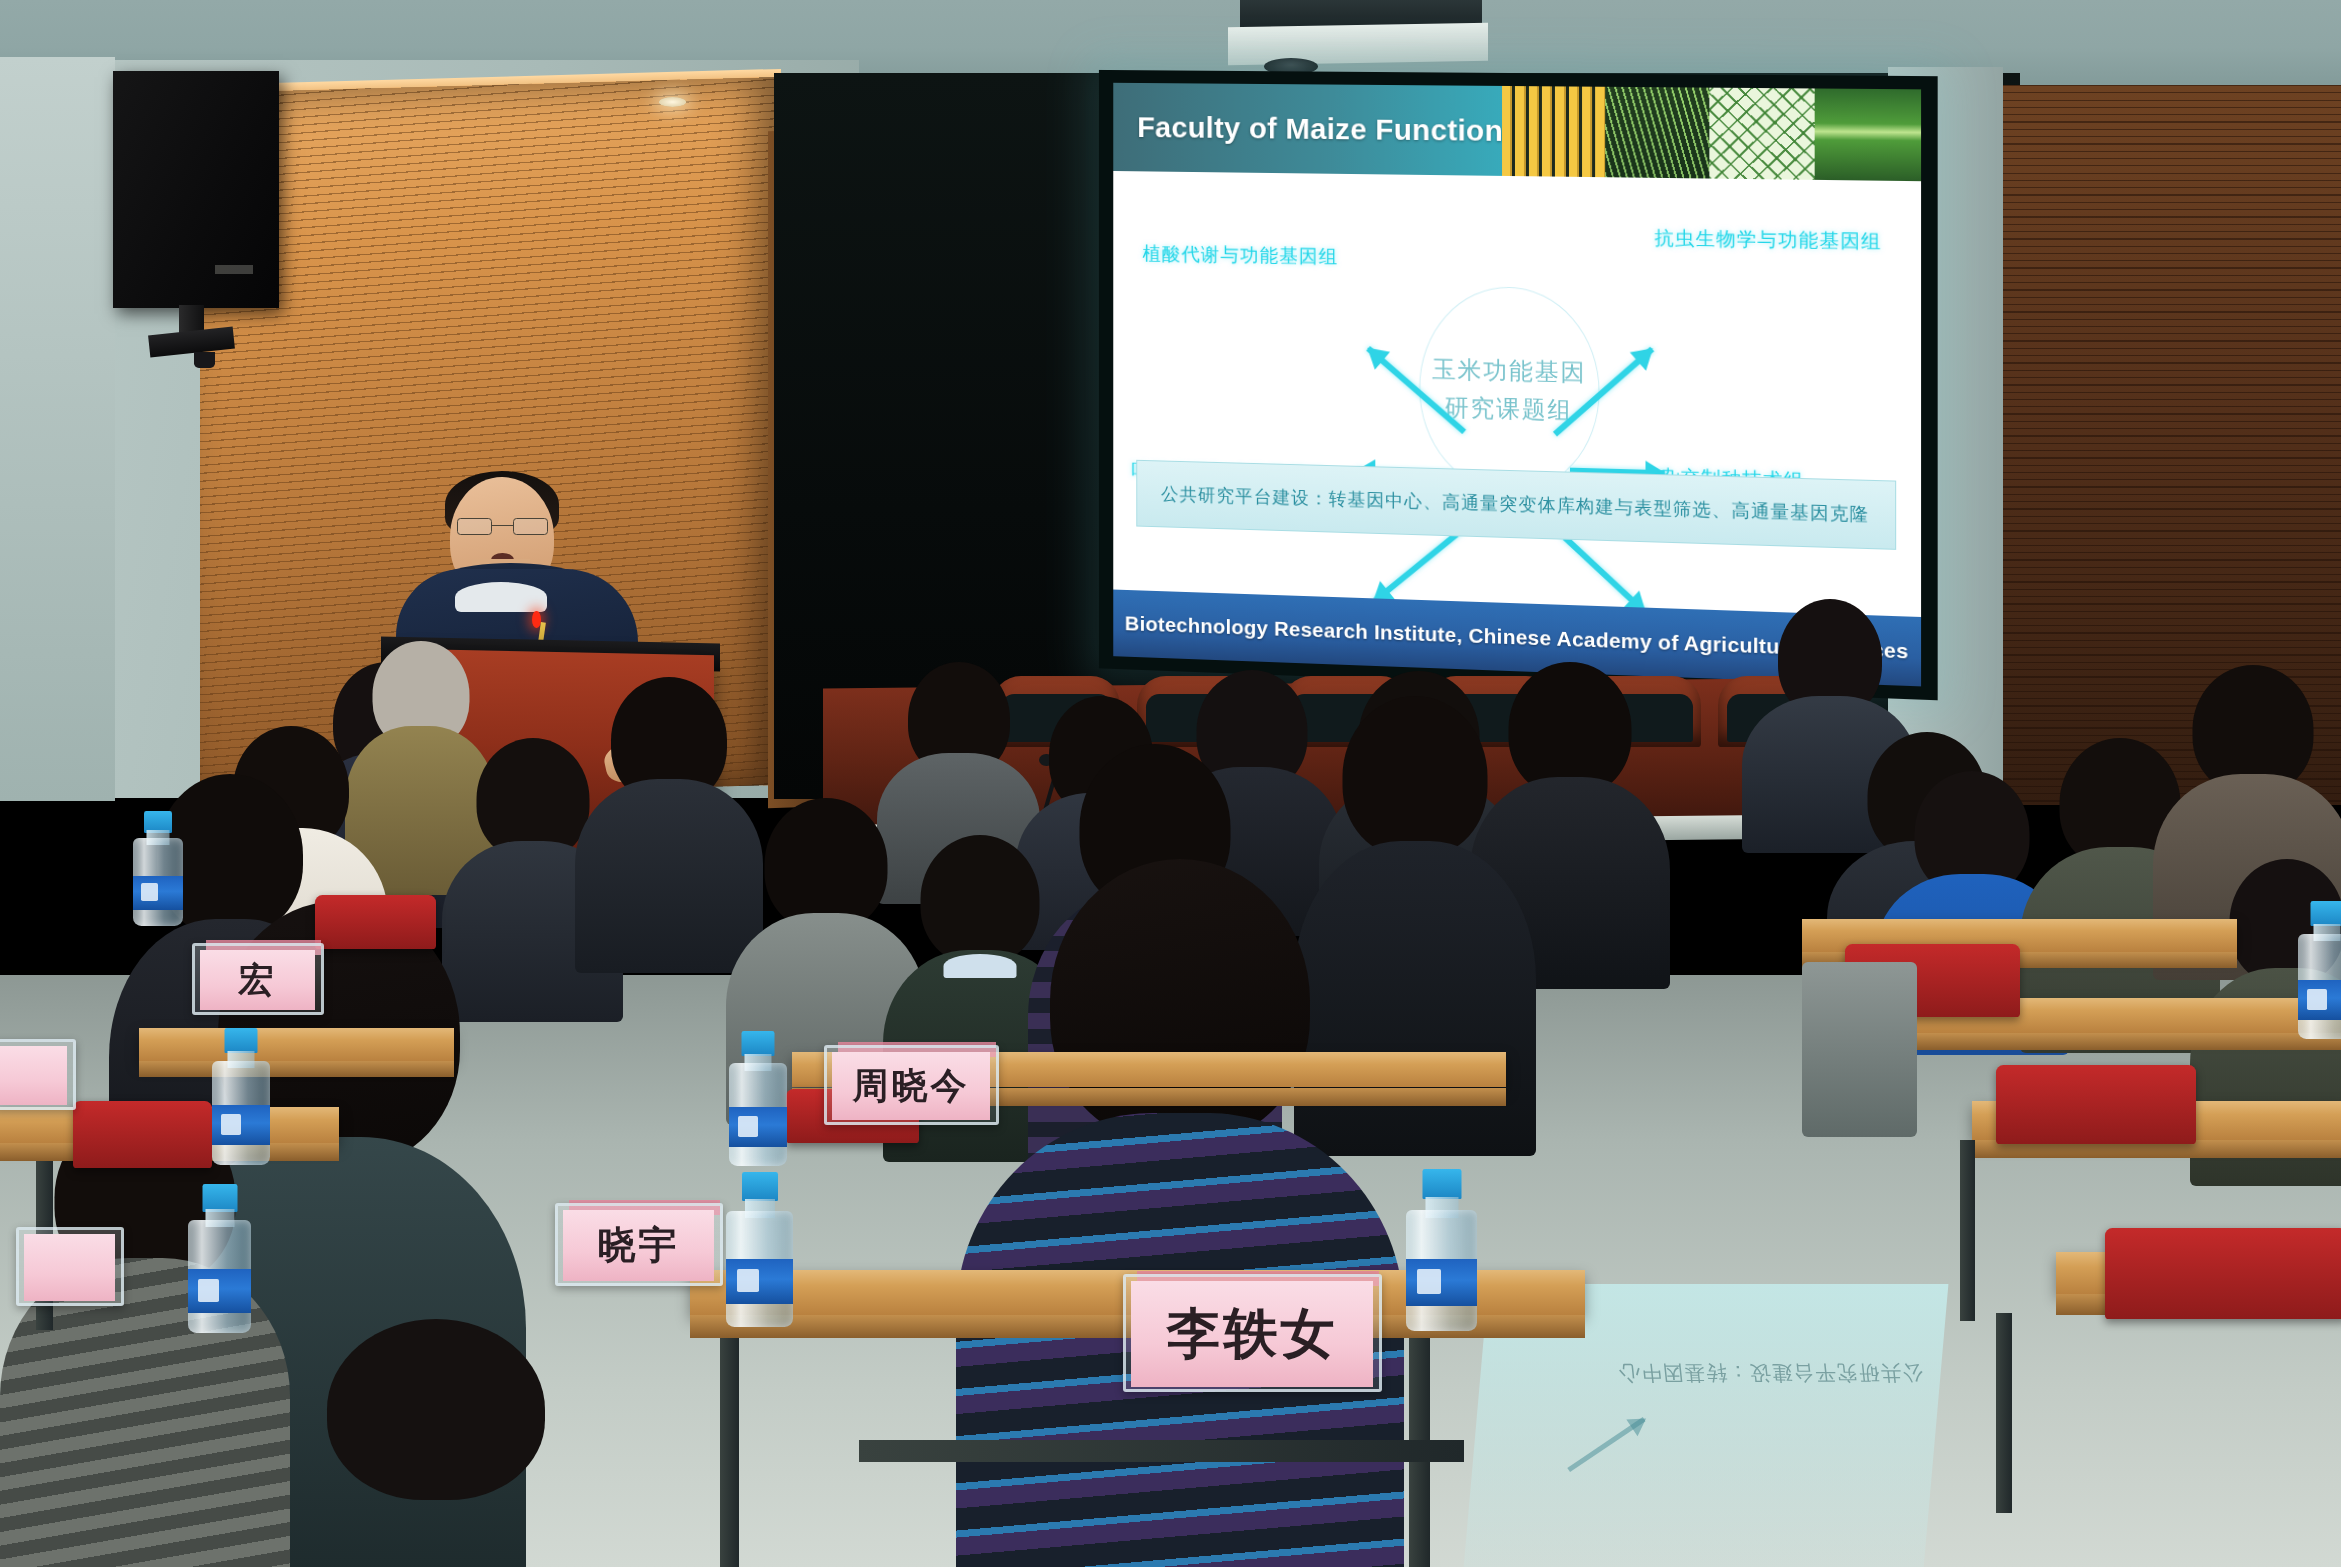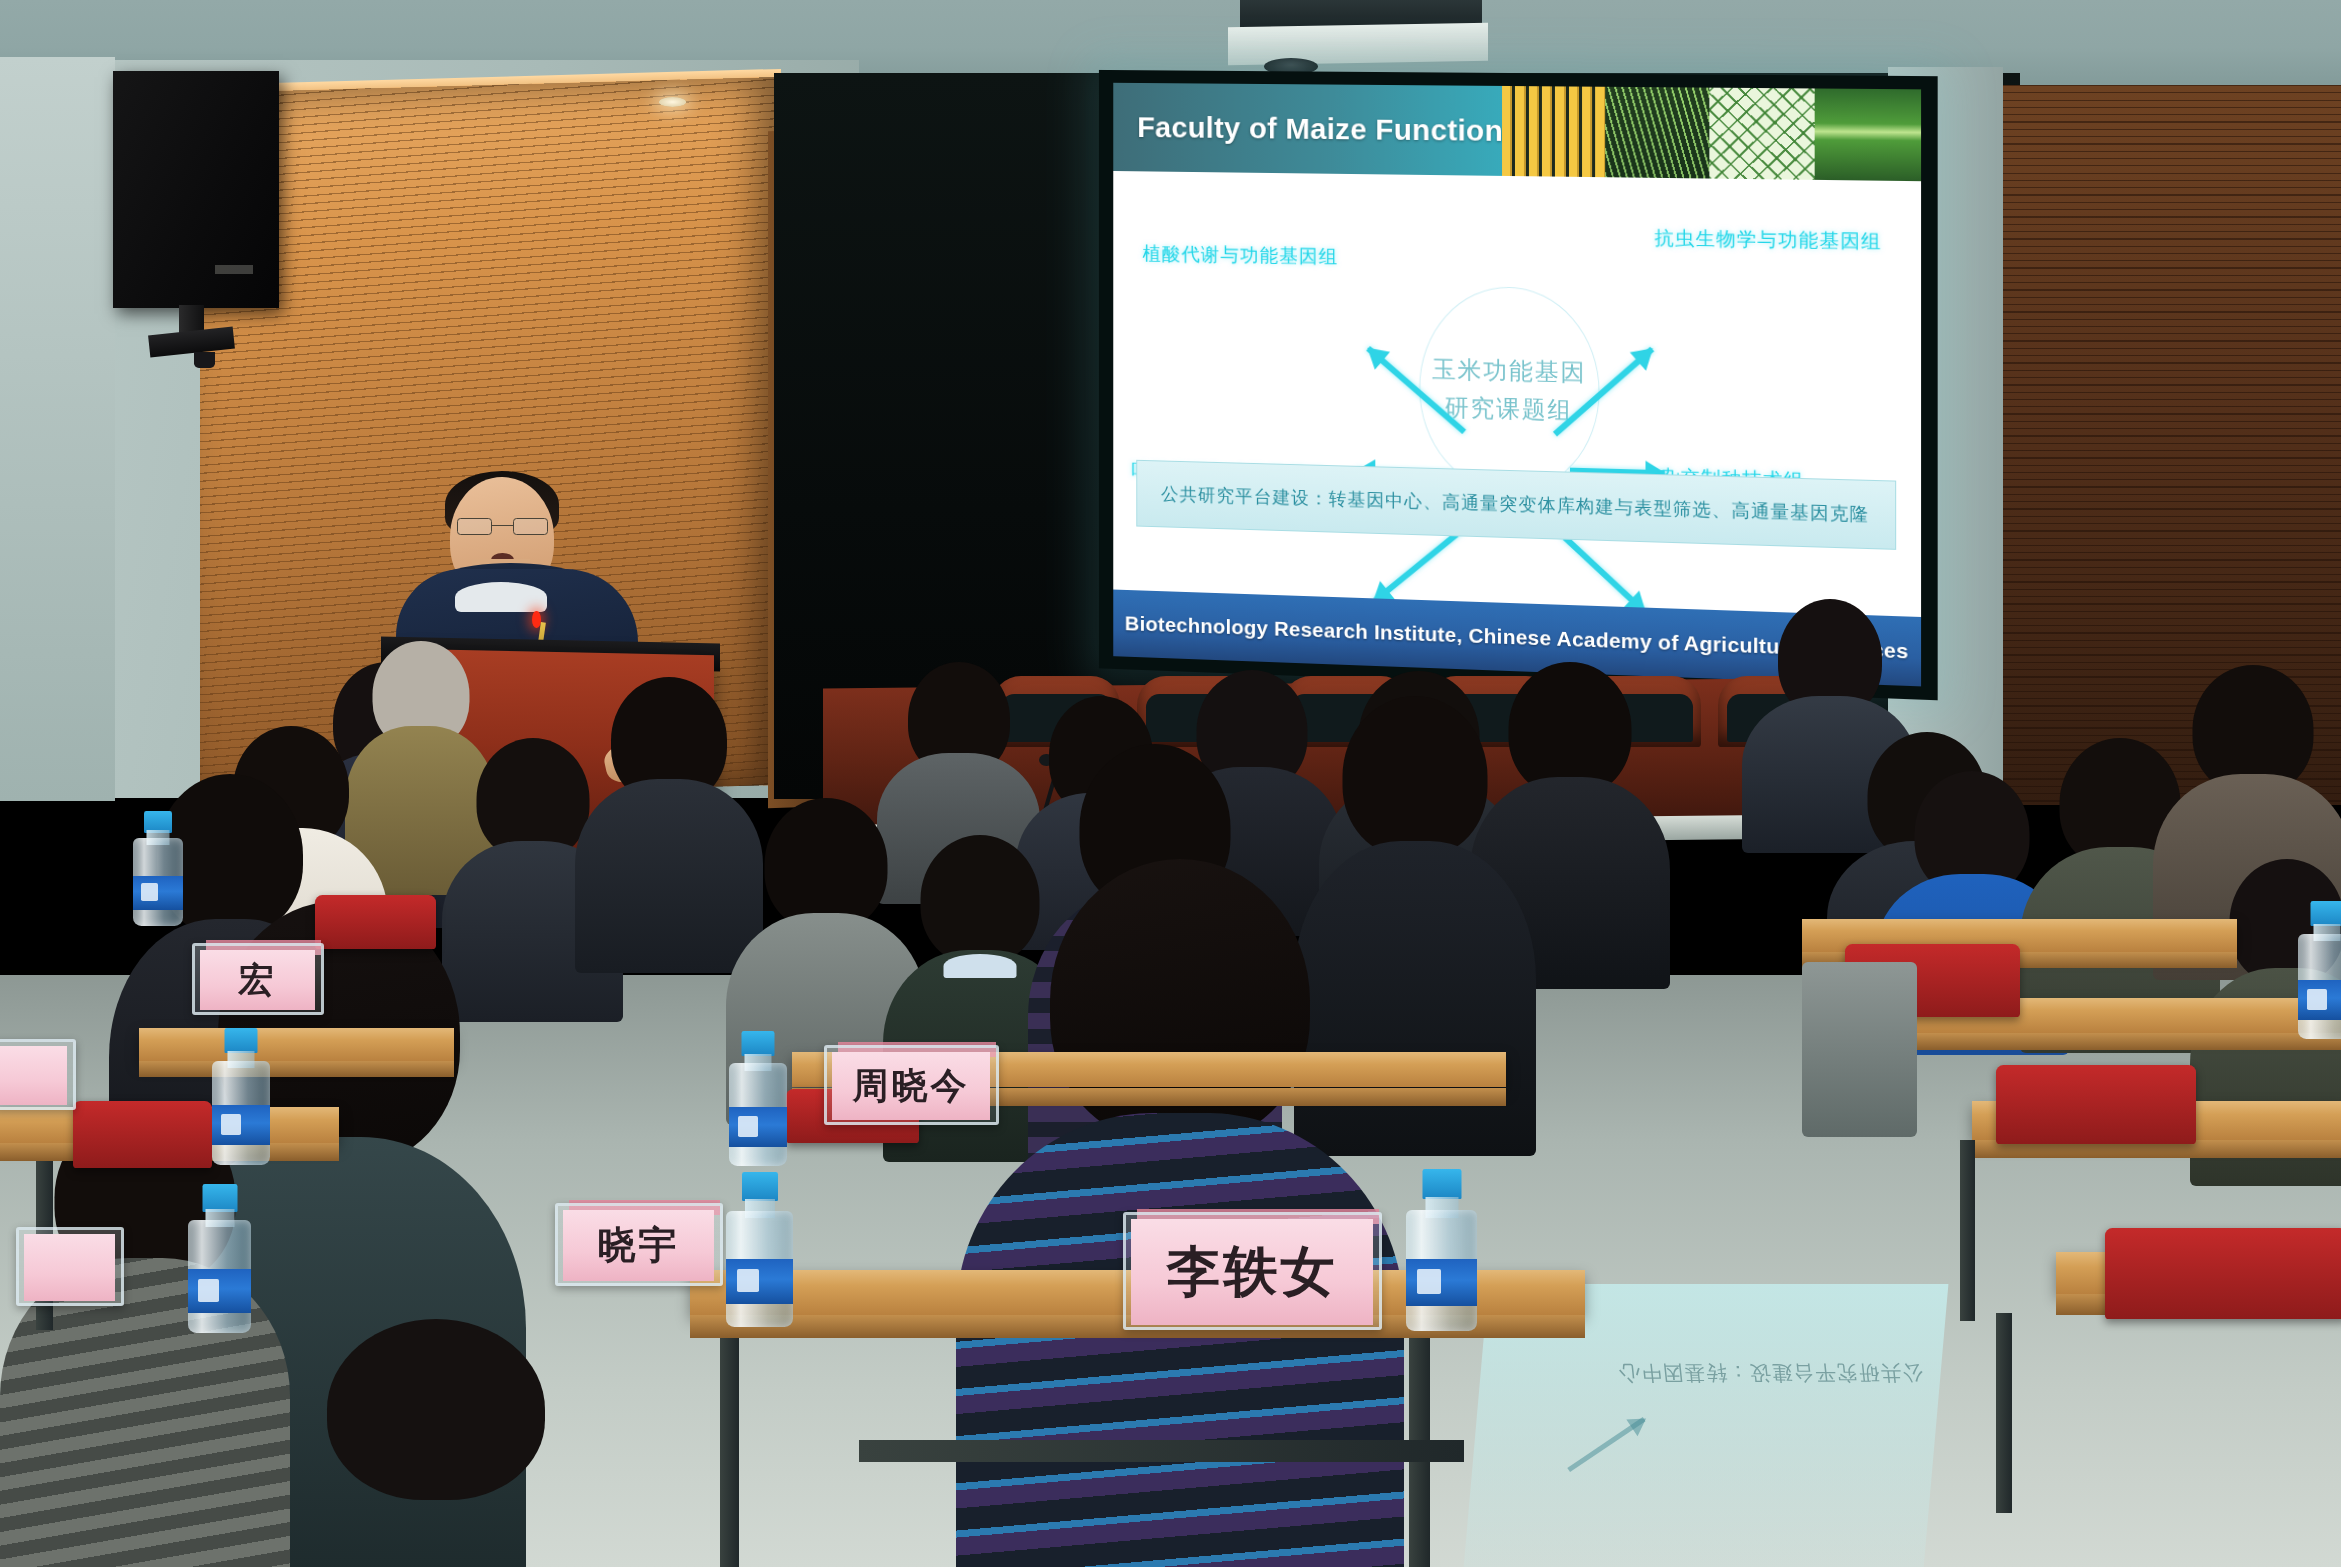--- a/index.html
+++ b/index.html
@@ -689,21 +689,21 @@
   <div class="desk-leg" style="left:36px; top:1161px; width:17px; height:169px;"></div>
 
   <div class="chair-red" style="left:1996px; top:1065px; width:200px; height:79px;"></div>
   <div class="chair-red" style="left:2105px; top:1228px; width:242px; height:91px;"></div>
   <div class="chair-red" style="left:1845px; top:944px; width:175px; height:73px;"></div>
   <div class="chair-grey" style="left:1802px; top:962px; width:115px; height:175px;"></div>
   <div class="chair-red" style="left:73px;  top:1101px; width:139px; height:67px;"></div>
   <div class="chair-red" style="left:315px;  top:895px; width:121px; height:54px;"></div>
   <div class="chair-red" style="left:786px; top:1089px; width:133px; height:54px;"></div>
 
-  <div class="namecard" style="left:1131px; top:1219px; width:242px; height:106px;">
+  <div class="namecard" style="left:1131px; top:1281px; width:242px; height:106px;">
     <div class="backsheet"></div>
     <div class="holder"></div>
     <div class="card">
         <span style="font-size:54px;">李轶女</span>
       </div>
   </div>
 
   <div class="namecard" style="left:832px; top:1052px; width:158px; height:68px;">
     <div class="backsheet"></div>
     <div class="holder"></div>

